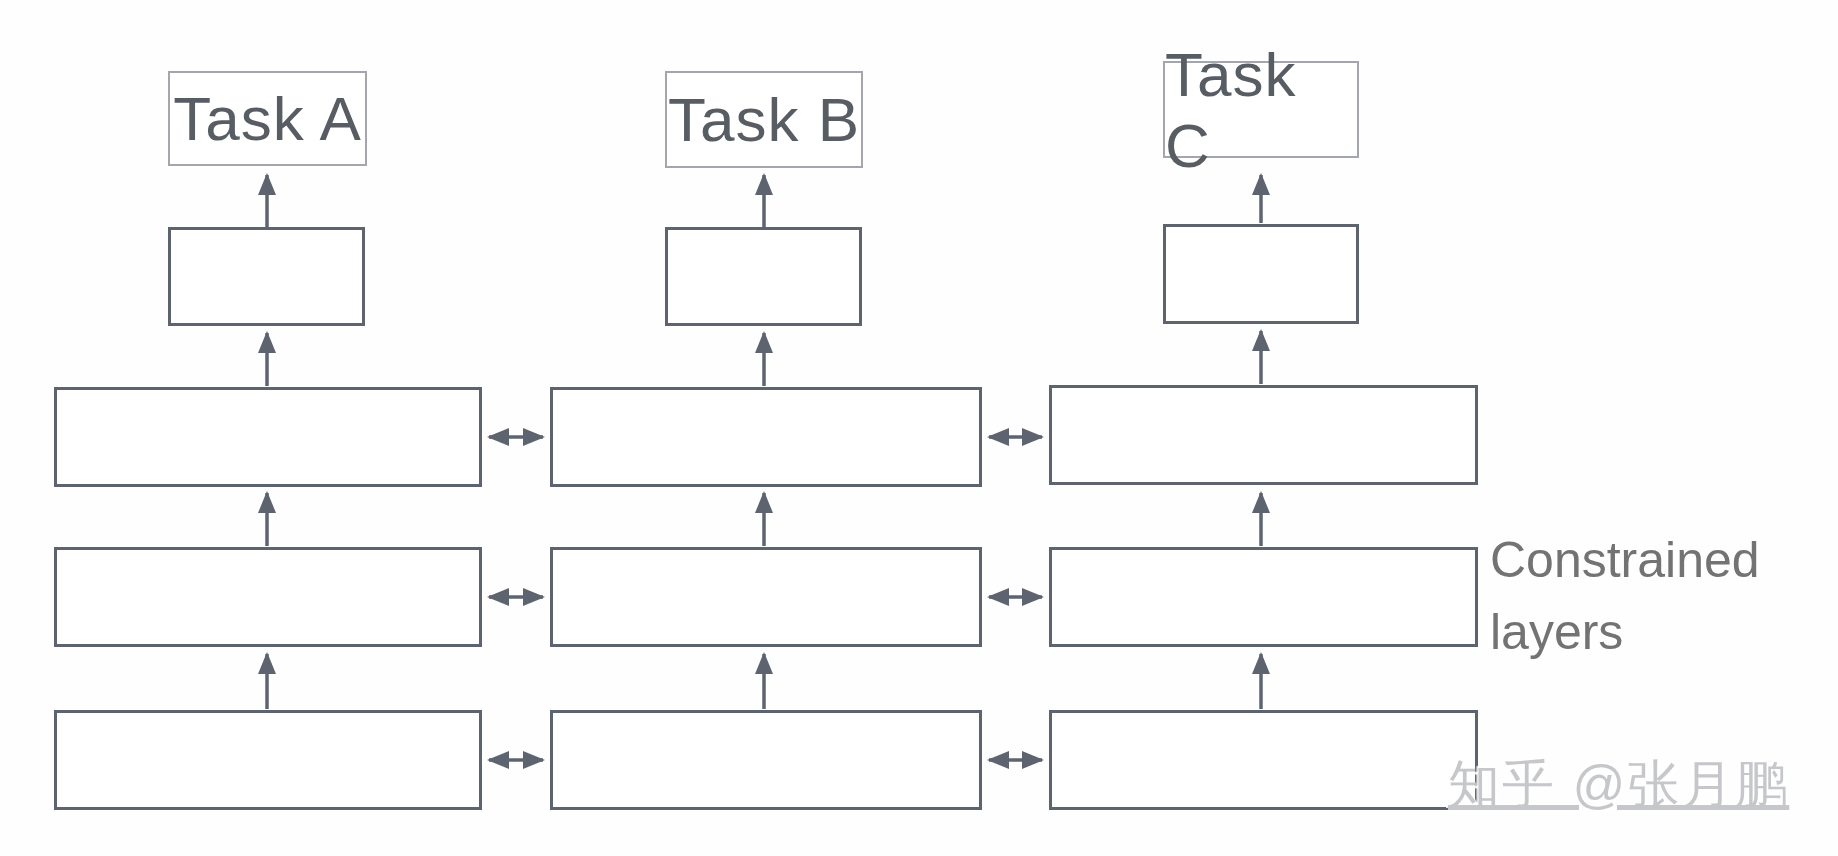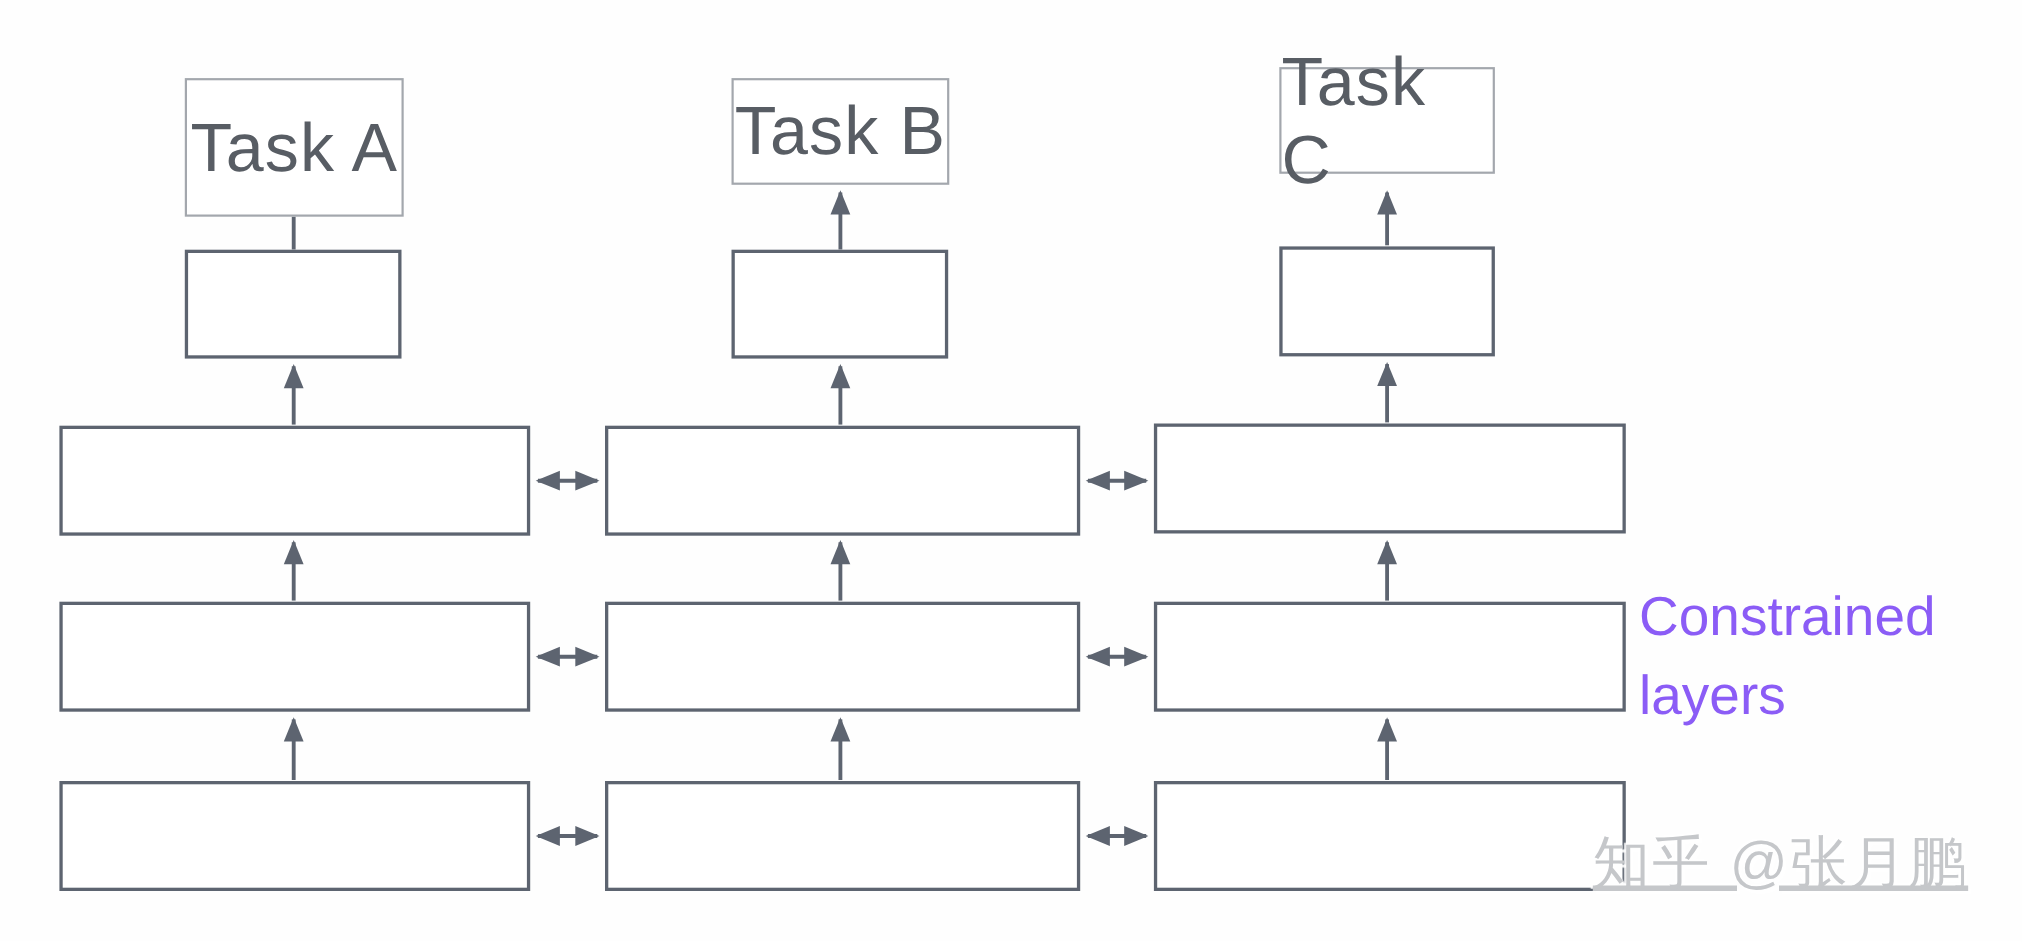--- a/index.html
+++ b/index.html
@@ -38,21 +38,21 @@
     letter-spacing: 1px;
   }
   .head-box, .layer-box {
     border: 3px solid #5d6470;
   }
   .annotation {
     position: absolute;
     left: 1490px;
     top: 524px;
     width: 330px;
-    color: #8b5cf6;
+    color: #737373;
     font-size: 50px;
     line-height: 72px;
     z-index: 3;
   }
   .watermark {
     position: absolute;
     left: 1448px;
     top: 750px;
     color: #c5c7ca;
     font-size: 52px;
@@ -96,21 +96,21 @@
     <line x1="489" y1="437" x2="543" y2="437" stroke="#5d6470" stroke-width="3.5" marker-start="url(#ahr)" marker-end="url(#ah)"></line>
     <line x1="989" y1="437" x2="1042" y2="437" stroke="#5d6470" stroke-width="3.5" marker-start="url(#ahr)" marker-end="url(#ah)"></line>
 
     <line x1="489" y1="597" x2="543" y2="597" stroke="#5d6470" stroke-width="3.5" marker-start="url(#ahr)" marker-end="url(#ah)"></line>
     <line x1="989" y1="597" x2="1042" y2="597" stroke="#5d6470" stroke-width="3.5" marker-start="url(#ahr)" marker-end="url(#ah)"></line>
 
     <line x1="489" y1="760" x2="543" y2="760" stroke="#5d6470" stroke-width="3.5" marker-start="url(#ahr)" marker-end="url(#ah)"></line>
     <line x1="989" y1="760" x2="1042" y2="760" stroke="#5d6470" stroke-width="3.5" marker-start="url(#ahr)" marker-end="url(#ah)"></line>
   </svg>
 
-  <div class="box task-box" style="left:168px; top:71px; width:199px; height:126px">
+  <div class="box task-box" style="left:168px; top:71px; width:199px; height:95px">
     <span>Task A</span>
   </div>
   <div class="box task-box" style="left:665px; top:71px; width:198px; height:97px">
     <span>Task B</span>
   </div>
   <div class="box task-box" style="left:1163px; top:61px; width:196px; height:97px">
     <span>Task C</span>
   </div>
 
   <div class="box head-box" style="left:168px; top:227px; width:197px; height:99px"></div>

